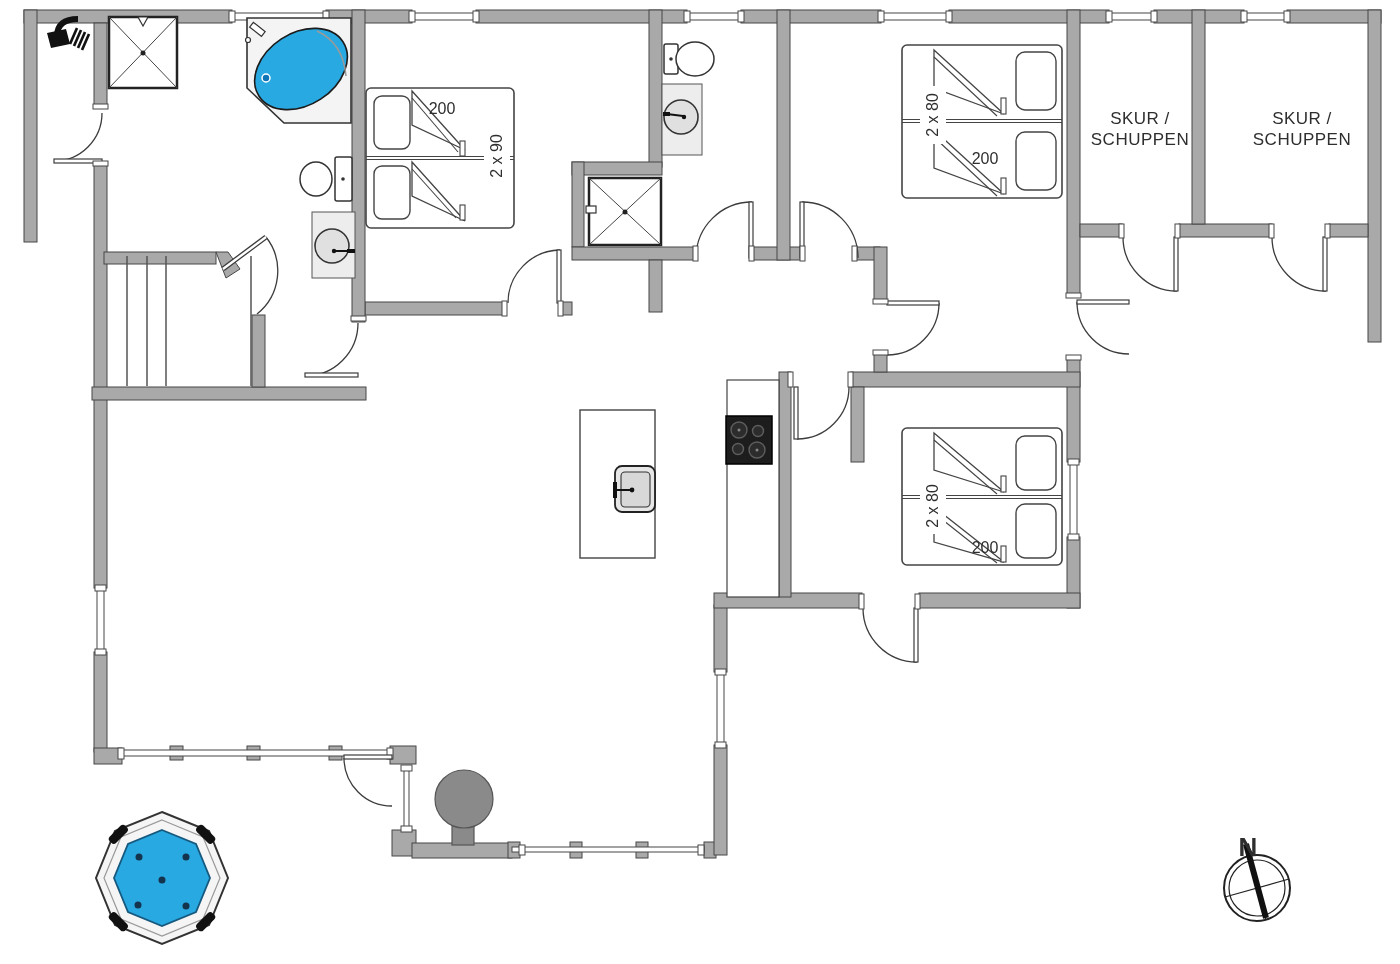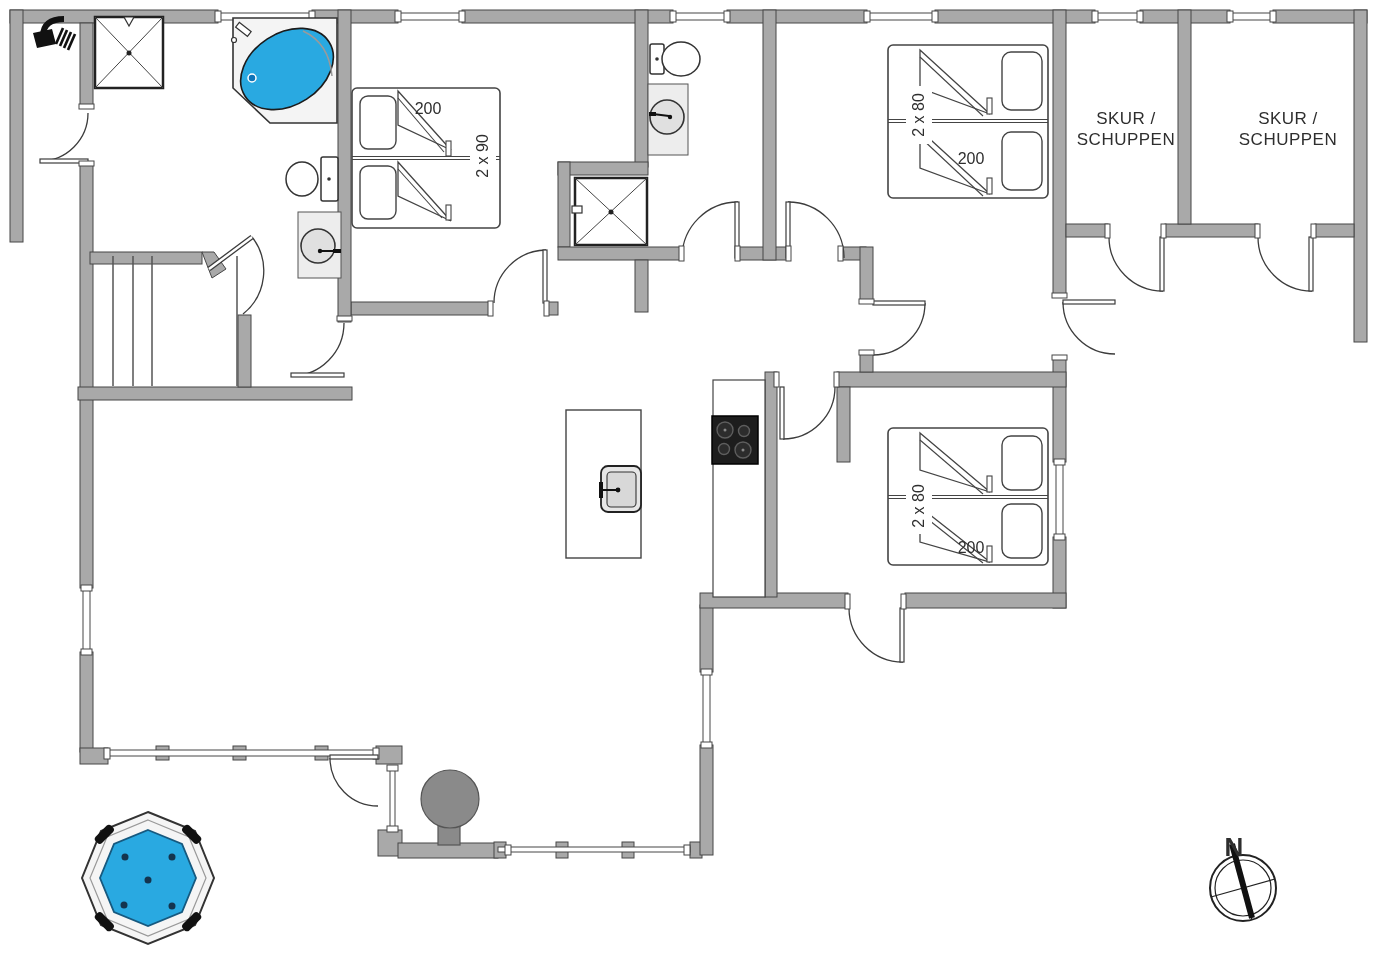--- a/index.html
+++ b/index.html
@@ -1,16 +1,16 @@
 <!DOCTYPE html>
 <html><head>
 <meta charset="utf-8">
 <style>
   html,body{margin:0;padding:0;background:#ffffff;}
-  .page{width:1284px;height:964px;position:relative;background:#fff;}
+  .page{width:1284px;height:964px;position:relative;background:#fff;margin-left:14px;}
   svg text{font-family:"Liberation Sans","DejaVu Sans",sans-serif;fill:#2e2e2e;}
   .wall{fill:#a9a9a9;stroke:#474747;stroke-width:1;}
   .diag{fill:#a9a9a9;stroke:#474747;stroke-width:1;}
   .win{fill:#ffffff;stroke:#474747;stroke-width:1;}
   .cap{fill:#ffffff;stroke:#474747;stroke-width:1;}
   .arc{fill:none;stroke:#3c3c3c;stroke-width:1.3;}
   .leaf{fill:#ffffff;stroke:#3c3c3c;stroke-width:1.2;}
   .fixthin{fill:none;stroke:#444;stroke-width:1;}
   .counter{fill:#ededed;stroke:#555;stroke-width:1;}
   .bedline{stroke:#444;stroke-width:1.4;fill:#ffffff;}

